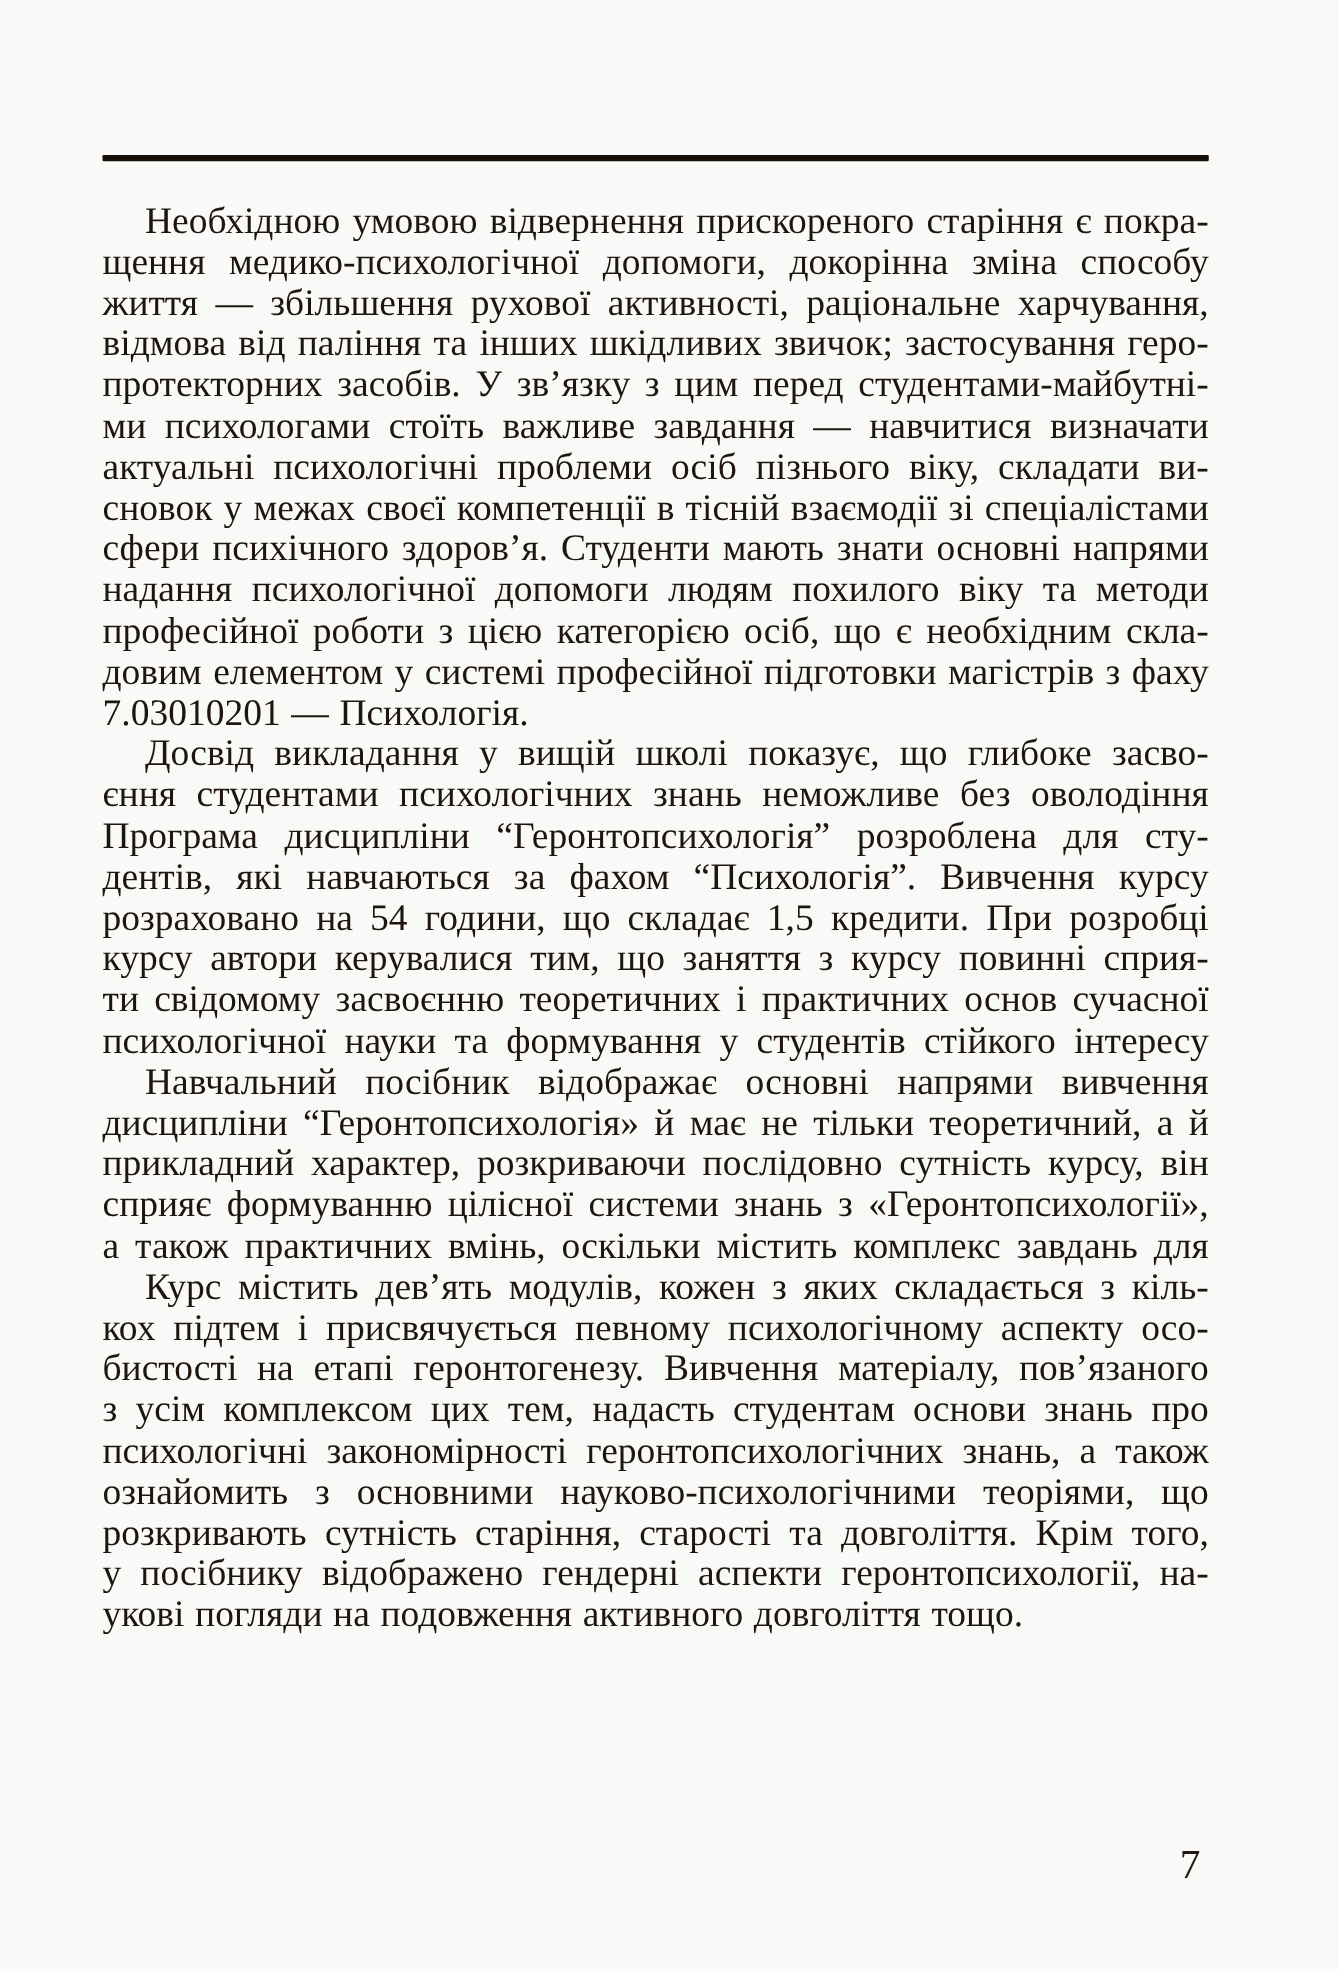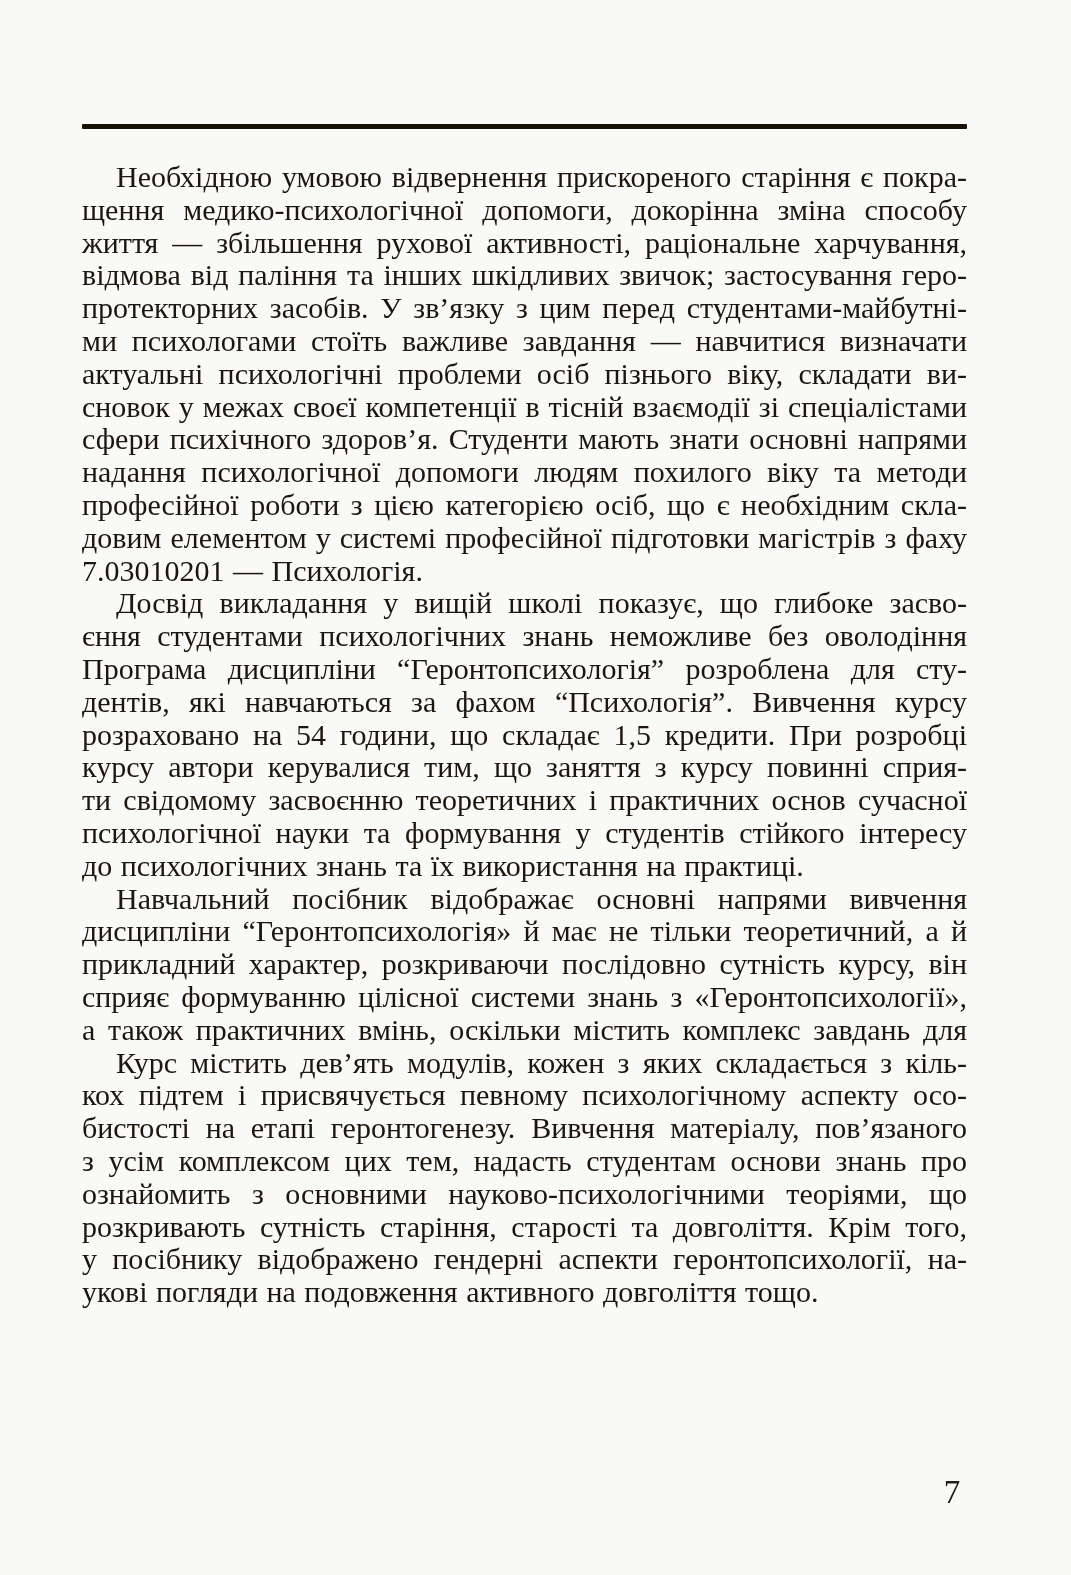--- a/index.html
+++ b/index.html
@@ -96,34 +96,34 @@
       </div>
       <div>
         <div class="text-line first">Досвід викладання у вищій школі показує, що глибоке засво-</div>
         <div class="text-line">єння студентами психологічних знань неможливе без оволодіння</div>
         <div class="text-line">Програма дисципліни “Геронтопсихологія” розроблена для сту-</div>
         <div class="text-line">дентів, які навчаються за фахом “Психологія”. Вивчення курсу</div>
         <div class="text-line">розраховано на 54 години, що складає 1,5 кредити. При розробці</div>
         <div class="text-line">курсу автори керувалися тим, що заняття з курсу повинні сприя-</div>
         <div class="text-line">ти свідомому засвоєнню теоретичних і практичних основ сучасної</div>
         <div class="text-line">психологічної науки та формування у студентів стійкого інтересу</div>
-        <div class="text-line last">до психологічних знань та їх використання на практиці.</div>
       </div>
       <div>
         <div class="text-line first">Навчальний посібник відображає основні напрями вивчення</div>
         <div class="text-line">дисципліни “Геронтопсихологія» й має не тільки теоретичний, а й</div>
         <div class="text-line">прикладний характер, розкриваючи послідовно сутність курсу, він</div>
         <div class="text-line">сприяє формуванню цілісної системи знань з «Геронтопсихології»,</div>
         <div class="text-line">а також практичних вмінь, оскільки містить комплекс завдань для</div>
       </div>
       <div>
         <div class="text-line first">Курс містить дев’ять модулів, кожен з яких складається з кіль-</div>
         <div class="text-line">кох підтем і присвячується певному психологічному аспекту осо-</div>
         <div class="text-line">бистості на етапі геронтогенезу. Вивчення матеріалу, пов’язаного</div>
         <div class="text-line">з усім комплексом цих тем, надасть студентам основи знань про</div>
+        <div class="text-line">психологічні закономірності геронтопсихологічних знань, а також</div>
         <div class="text-line">ознайомить з основними науково-психологічними теоріями, що</div>
         <div class="text-line">розкривають сутність старіння, старості та довголіття. Крім того,</div>
         <div class="text-line">у посібнику відображено гендерні аспекти геронтопсихології, на-</div>
         <div class="text-line last">укові погляди на подовження активного довголіття тощо.</div>
       </div>
     </div>
 
   <div class="page-number">7</div>
 
 </div>

